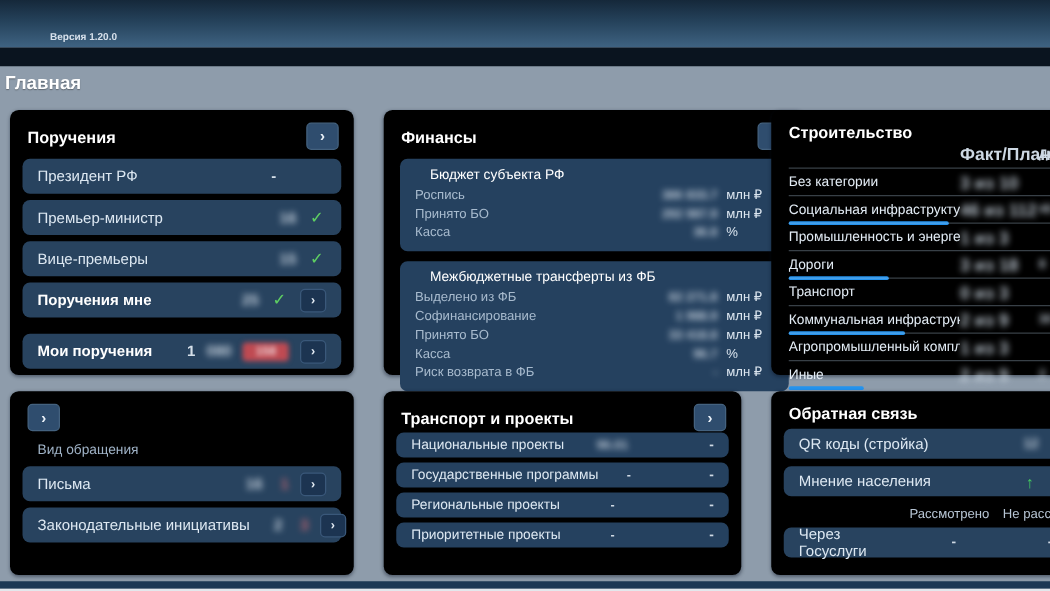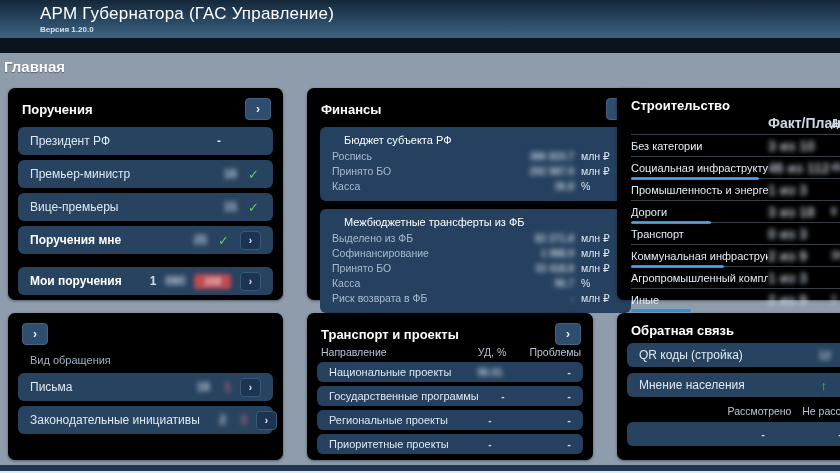--- a/index.html
+++ b/index.html
@@ -85,21 +85,20 @@
   .fb-d1{width:75px;margin-left:83px;text-align:center;color:#cfd9e4;font-size:11px;font-weight:bold;}
   .fb-d2{width:90px;text-align:center;color:#cfd9e4;font-size:11px;font-weight:bold;}
   
   .footer-bar{position:absolute;left:0;right:0;top:465px;height:6px;background:#1c3854;}
   .footer-line{position:absolute;left:0;right:0;top:471px;height:2px;background:#e3e7ec;}
 </style>
 </head>
 <body>
 
 <div class="app-header">
-  <div class="app-title">АРМ Губернатора (ГАС Управление)</div>
   <div class="app-version">Версия 1.20.0</div>
 </div>
 <div class="top-darkbar"></div>
 <div class="page-title">Главная</div>
 
 <div class="card" id="card-poruch">
   <div class="card-header">
     <span class="card-title">Поручения</span>
     <span class="nav-btn">›</span>
   </div>
@@ -284,25 +283,20 @@
         </span>
       </div>
     </div>
 </div>
 
 <div class="card" id="card-programs">
   <div class="card-header" style="padding-bottom:1px;">
     <span class="card-title">Транспорт и проекты</span>
     <span class="nav-btn">›</span>
   </div>
-  <div class="p-cols">
-    <span class="p-col-dir">Направление</span>
-    <span class="p-col-ud">УД, %</span>
-    <span class="p-col-pr">Проблемы</span>
-  </div>
   <div id="programs-rows">
       <div class="p-row">
         <span class="p-label">Национальные проекты</span>
         <span class="p-ud blurred">96.01</span>
         <span class="p-pr">-</span>
       </div>
       <div class="p-row">
         <span class="p-label">Государственные программы</span>
         <span class="p-ud">-</span>
         <span class="p-pr">-</span>
@@ -330,20 +324,21 @@
   </div>
   <div class="fb-row">
     <span class="fb-label">Мнение населения</span>
     <span class="fb-arrow">↑</span>
   </div>
   <div class="fb-cols">
     <span class="fb-c1">Рассмотрено</span>
     <span class="fb-c2">Не рассмотрено</span>
   </div>
   <div class="fb-row" style="background:#28435f;">
+    <span class="fb-label">Через Госуслуги</span>
     <span style="display:flex;margin-left:auto;">
       <span class="fb-d1" style="margin-left:0;width:68px;">-</span>
       <span class="fb-d2" style="width:86px;">-</span>
     </span>
   </div>
 </div>
 
 <div class="footer-bar"></div>
 <div class="footer-line"></div>
 

